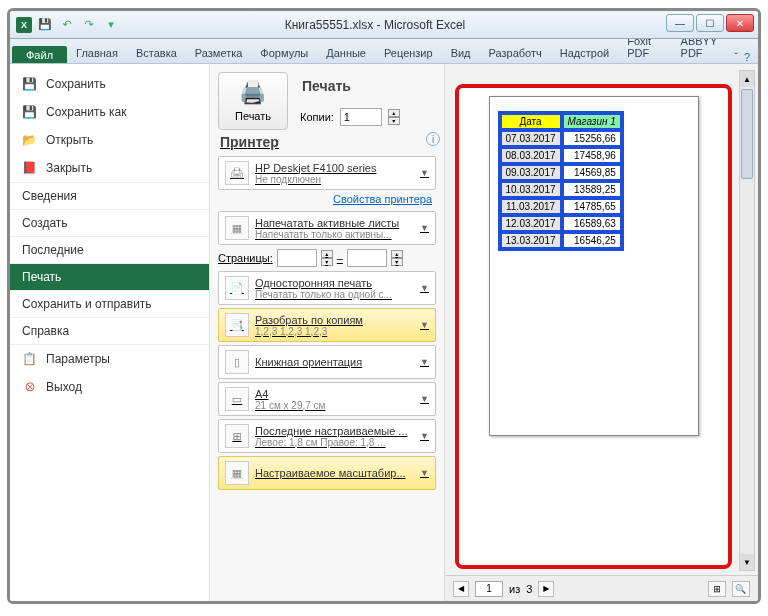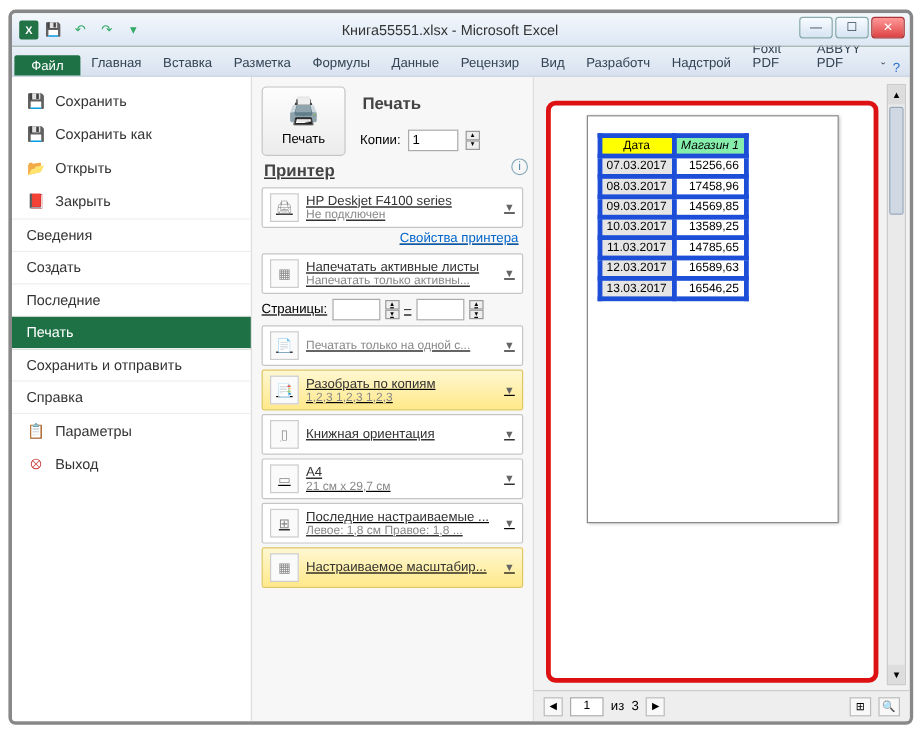--- a/index.html
+++ b/index.html
@@ -205,20 +205,21 @@
           <span>–</span>
           <input style="">
             <span class="spin">
               <span>▴</span>
               <span>▾</span>
             </span>
         </div>
         <div class="dropdown">
           <span class="dico">📄</span>
           <span class="dtxt">
+              <div class="l1">Односторонняя печать</div>
               <div class="l2">Печатать только на одной с...</div>
             </span>
           <span class="arr">▼</span>
         </div>
         <div class="dropdown yel">
           <span class="dico">📑</span>
           <span class="dtxt">
               <div class="l1">Разобрать по копиям</div>
               <div class="l2">1,2,3   1,2,3   1,2,3</div>
             </span>

